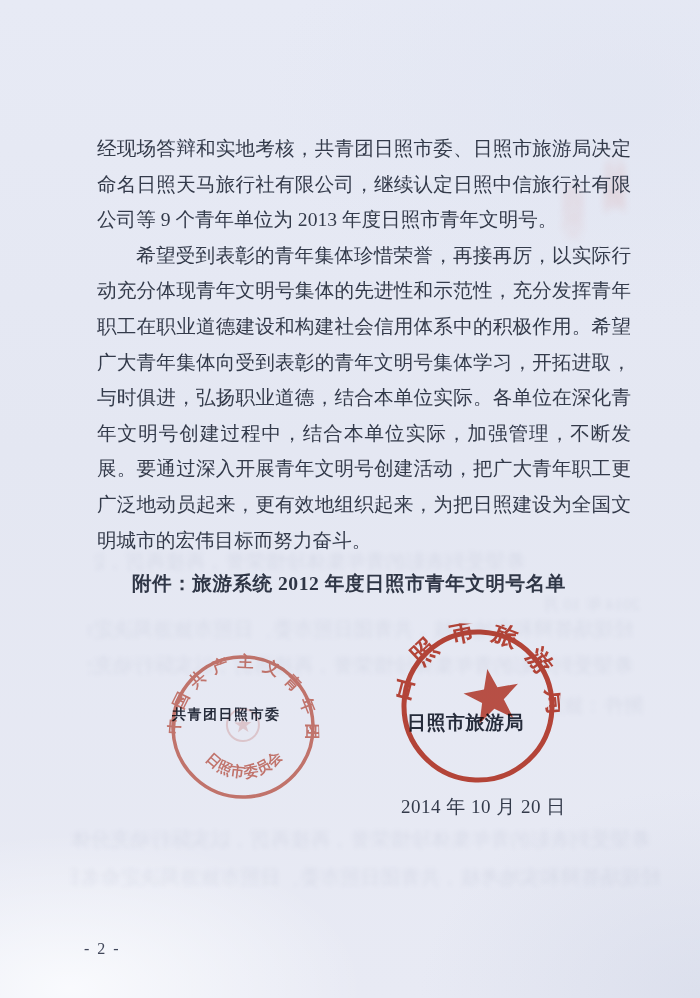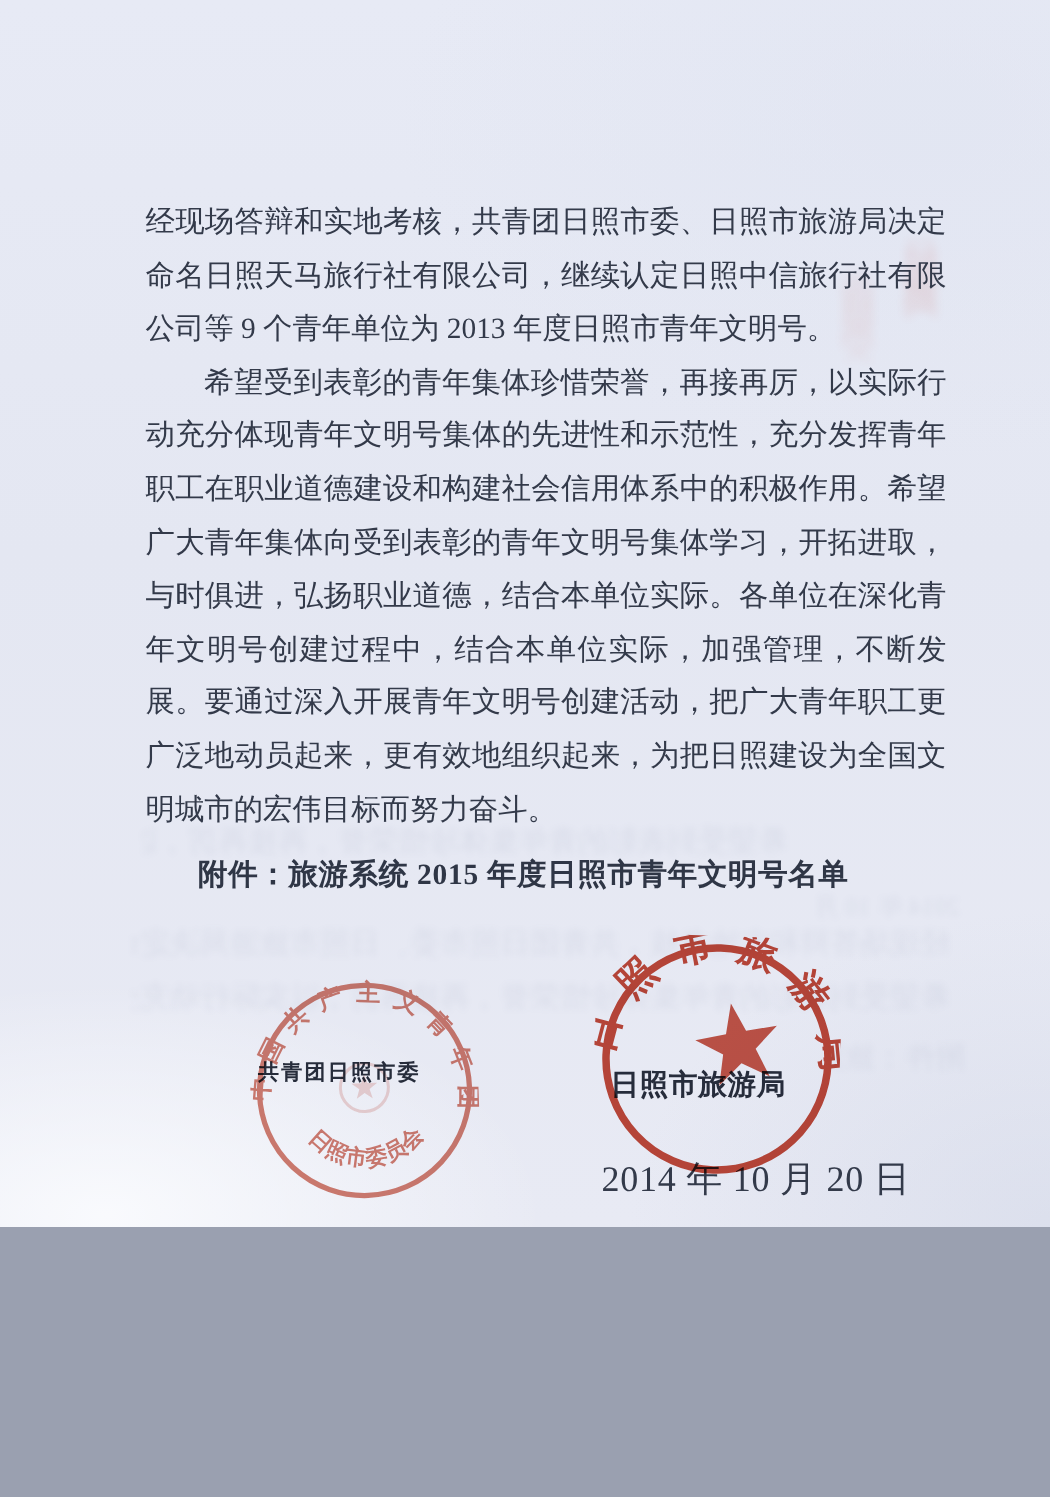--- a/index.html
+++ b/index.html
@@ -1,18 +1,18 @@
 <!DOCTYPE html>
 <html><head>
 <meta charset="utf-8">
 <style>
   html,body{margin:0;padding:0;background:#9aa0b0;}
   .page{
     position:relative;
-    width:700px;height:818px;
+    width:700px;height:998px;
     margin:0 auto;
     overflow:hidden;
     font-family:"Liberation Serif","DejaVu Serif",serif;
     background:
       radial-gradient(ellipse 420px 220px at 10% 99%, rgba(252,253,255,0.85), rgba(252,253,255,0) 70%),
       radial-gradient(ellipse 500px 320px at 88% 10%, rgba(221,226,240,0.45), rgba(221,226,240,0) 70%),
       radial-gradient(ellipse 400px 300px at 100% 100%, rgba(205,211,228,0.45), rgba(205,211,228,0) 70%),
       linear-gradient(180deg,#e7eaf5 0%,#e4e7f2 45%,#e8eaf4 100%);
   }
   .doc-body{
@@ -28,22 +28,22 @@
     font-weight:600;letter-spacing:0.5px;color:#2f3646;
     text-align:left;
   }
   .sig-name{
     position:absolute;z-index:2;color:#262c3b;font-weight:600;
     white-space:nowrap;
   }
   .sig-left{left:172px;top:706px;font-size:14px;letter-spacing:1.5px;}
   .sig-right{left:407px;top:710px;font-size:19px;letter-spacing:0.5px;}
   .date-line{
-    position:absolute;left:401px;top:770px;z-index:2;
-    font-size:24px;color:#333a4a;letter-spacing:0.5px;white-space:nowrap;
+    position:absolute;left:401px;top:794px;z-index:2;
+    font-size:19px;color:#333a4a;letter-spacing:0.5px;white-space:nowrap;
   }
   .page-num{
     position:absolute;left:84px;top:940px;z-index:2;
     font-size:16px;color:#41475a;letter-spacing:2px;white-space:nowrap;
   }
   .seal{position:absolute;z-index:3;mix-blend-mode:multiply;pointer-events:none;}
   .seal-left{left:167px;top:651px;opacity:0.74;transform:rotate(-2deg);}
   .seal-right{left:396px;top:624px;opacity:0.92;transform:rotate(2deg);}
   .ghost{
     position:absolute;z-index:1;pointer-events:none;
@@ -69,21 +69,21 @@
   <div class="ghost" style="left:540px;top:594px;width:100px;font-size:17px;">2014 年 10 月 20 日</div>
   <div class="ghost" style="left:555px;top:694px;width:88px;">附件：旅游系统 2013 年度日照市青年文明号名单</div>
   <div class="ghost" style="left:70px;top:828px;width:580px;">希望受到表彰的青年集体珍惜荣誉，再接再厉，以实际行动充分体现青年文明号集体的先进性和示范性，充分发挥青年职工在职业道德建设和构建社会信用体系中的积极作用。希望广大青年集体向受到表彰的青年文明号集体学习，开拓进取，与时俱进，弘扬职业道德，创造一流工作业绩。各单位在深化青年文明号创建过程中，结合本单位实际，加强管理，不断发展。要通过深入开展青年文明号创建活动，把广大青年职工更广泛地动员起来，更有效地组织起来，为把日照建设为全国文明城市的宏伟目标而努力奋斗。</div>
   <div class="ghost" style="left:70px;top:866px;width:590px;">经现场答辩和实地考核，共青团日照市委、日照市旅游局决定命名日照天马旅行社有限公司，继续认定日照中信旅行社有限公司等 9 个青年单位为 2013 年度日照市青年文明号。</div>
   <div class="ghost-red" style="left:598px;top:140px;height:185px;">日照市旅游局</div>
   <div class="ghost-red" style="left:556px;top:158px;height:150px;opacity:0.08;">共青团日照市委</div>
 
   <div class="doc-body">
     <p>经现场答辩和实地考核，共青团日照市委、日照市旅游局决定命名日照天马旅行社有限公司，继续认定日照中信旅行社有限公司等 9 个青年单位为 2013 年度日照市青年文明号。</p>
     <p class="indent">希望受到表彰的青年集体珍惜荣誉，再接再厉，以实际行动充分体现青年文明号集体的先进性和示范性，充分发挥青年职工在职业道德建设和构建社会信用体系中的积极作用。希望广大青年集体向受到表彰的青年文明号集体学习，开拓进取，与时俱进，弘扬职业道德，结合本单位实际。各单位在深化青年文明号创建过程中，结合本单位实际，加强管理，不断发展。要通过深入开展青年文明号创建活动，把广大青年职工更广泛地动员起来，更有效地组织起来，为把日照建设为全国文明城市的宏伟目标而努力奋斗。</p>
-    <div class="attachment">附件：旅游系统 2015 年度日照市青年文明号名单</div>
+    <div class="attachment">附件：旅游系统 2012 年度日照市青年文明号名单</div>
   </div>
 
   <div class="sig-name sig-left">共青团日照市委</div>
   <div class="sig-name sig-right">日照市旅游局</div>
 
   <svg class="seal seal-left" width="152" height="152" viewBox="0 0 152 152">
     <defs>
       <path id="lsealArc" d="M 14,96 A 64,64 0 1 1 138,96" fill="none"></path>
       <path id="lsealArcB" d="M 34,102 A 49,49 0 0 0 118,102" fill="none"></path>
     </defs>

